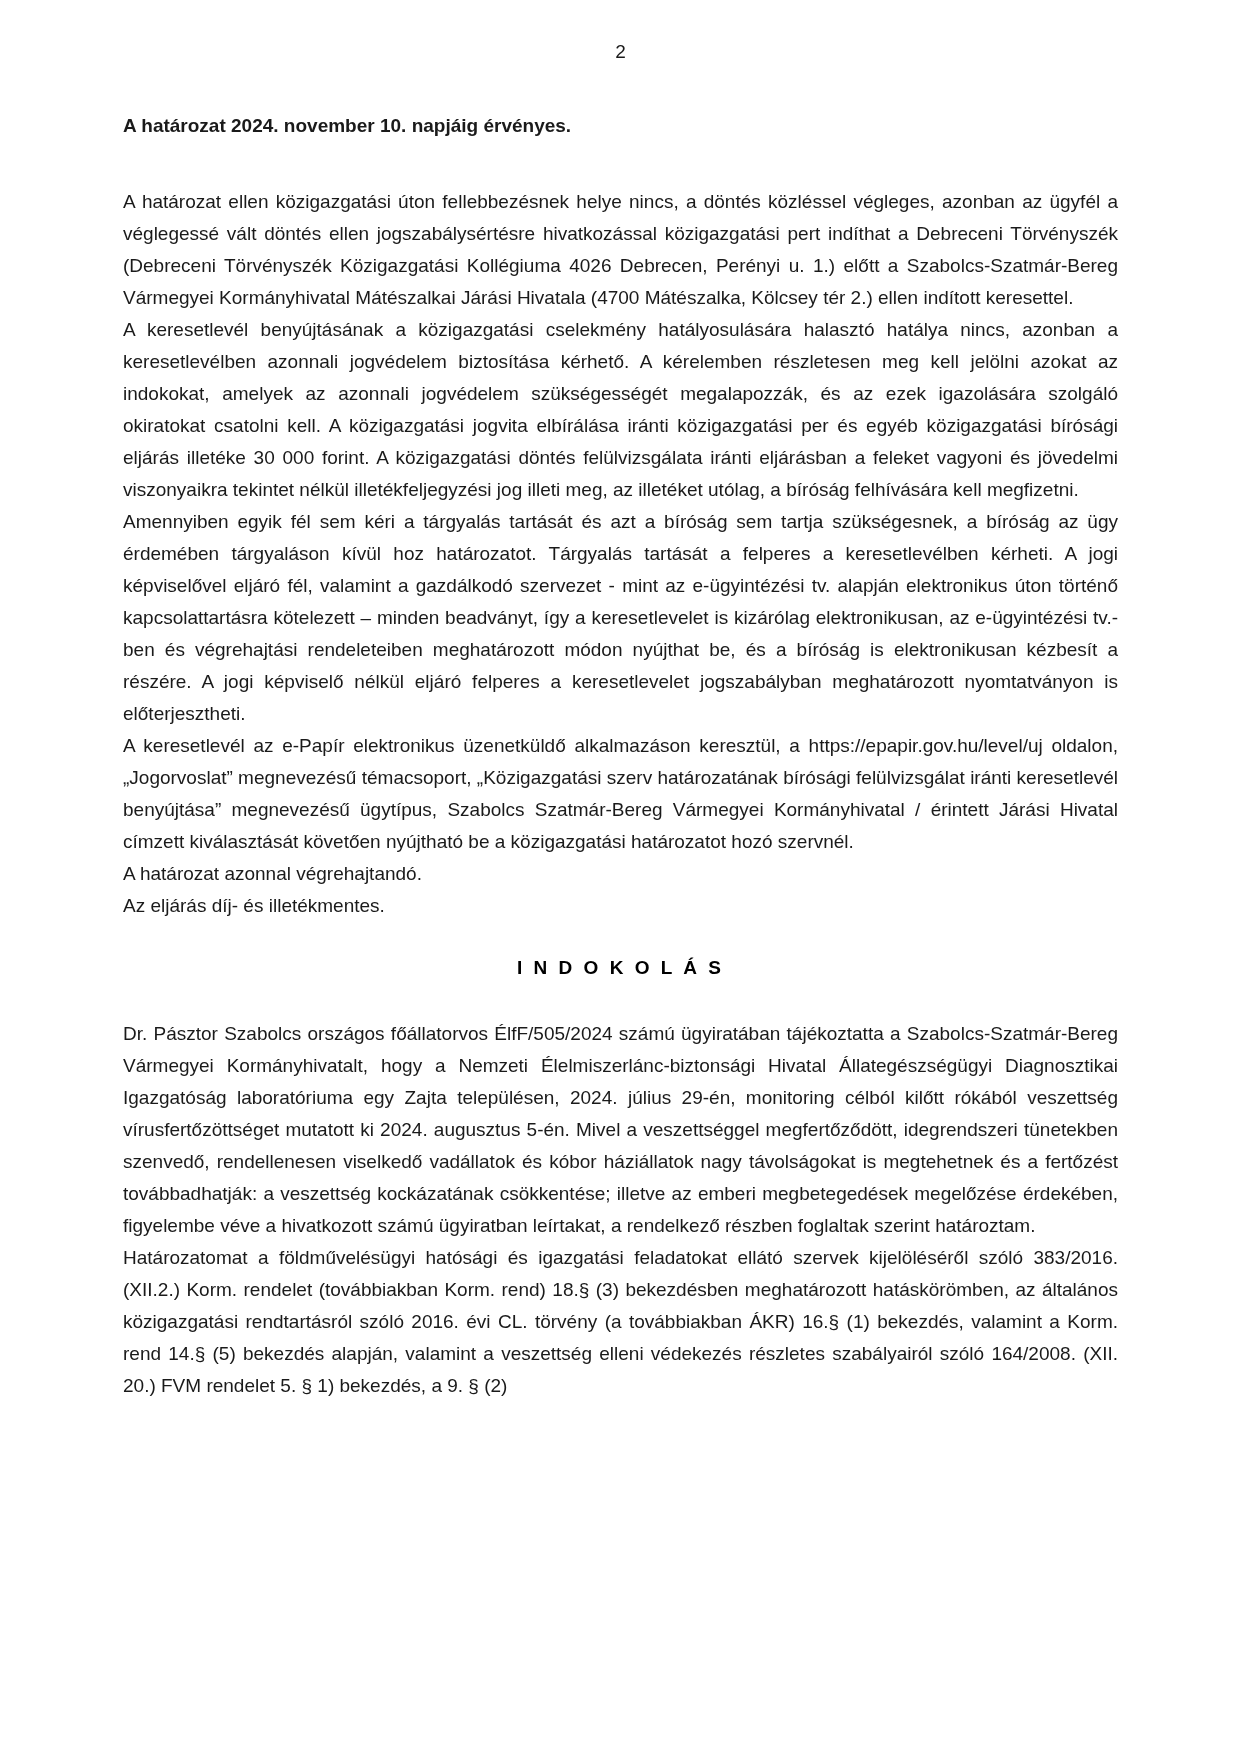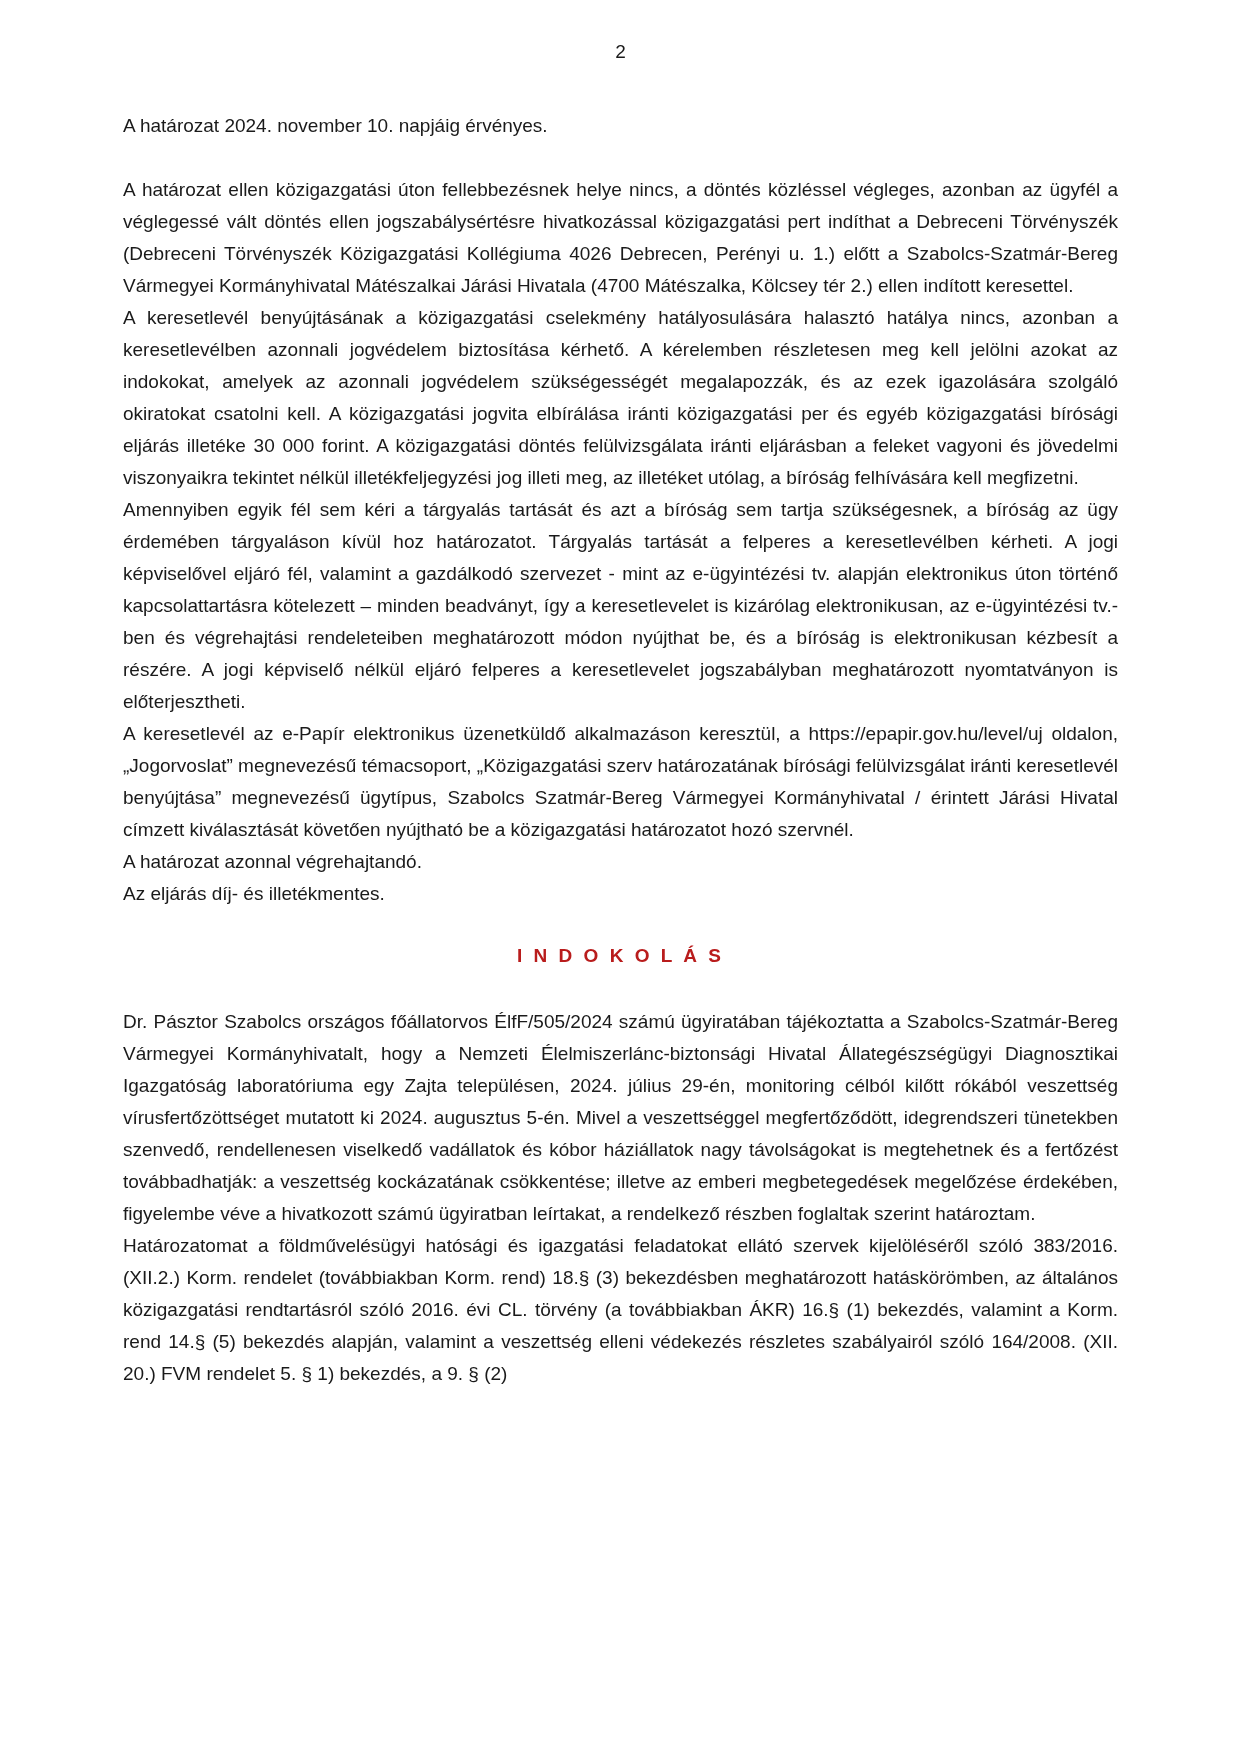--- a/index.html
+++ b/index.html
@@ -27,32 +27,33 @@
     margin: 0 0 0 0;
   }
   p.para {
     margin: 0;
     text-align: justify;
     text-justify: inter-word;
   }
   p.para.first {
     margin-top: 42px;
     text-align: left;
+    font-weight: bold;
   }
   p.para.gap-above {
-    margin-top: 32px;
+    margin-top: 44px;
   }
   h2.section-heading {
     margin: 30px 0 34px 0;
     text-align: center;
     font-size: 19px;
     font-weight: bold;
     letter-spacing: 3px;
     line-height: 32px;
-    color: #b91c1c;
+    color: #000000;
   }
 </style>
 </head>
 <body>
 
 <div class="page">
 
   <div class="page-number">2</div>
 
   <p class="para first">A határozat 2024. november 10. napjáig érvényes.</p>

